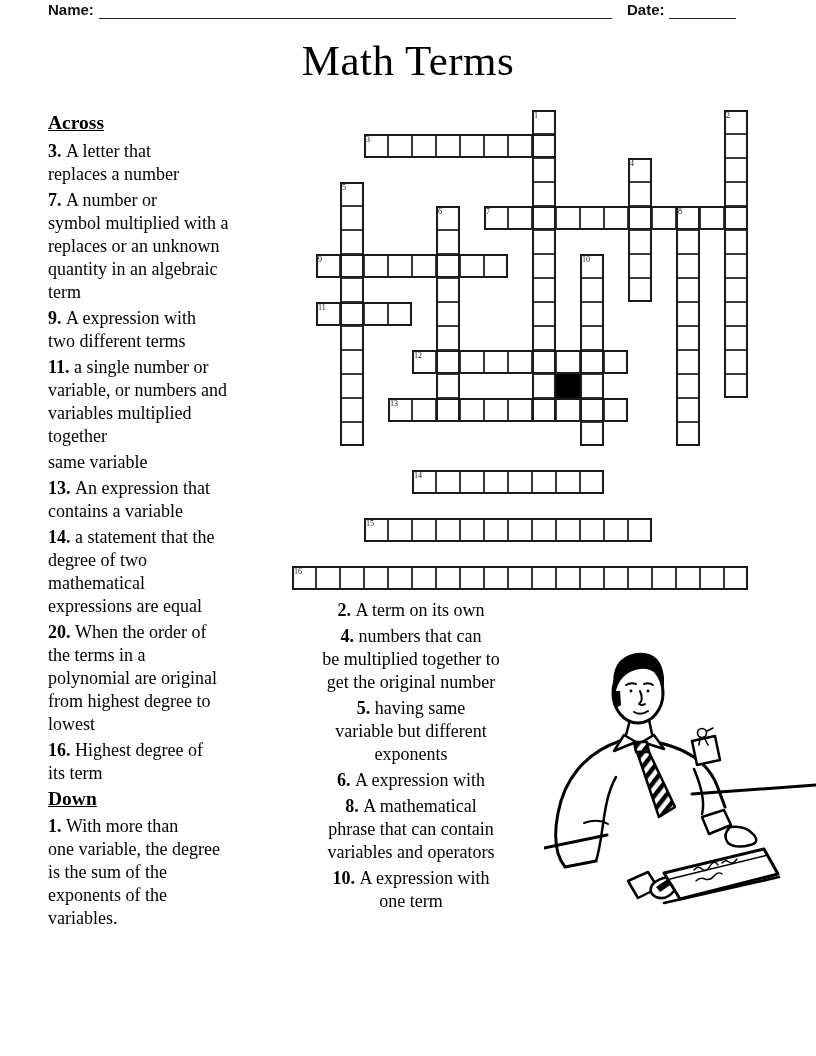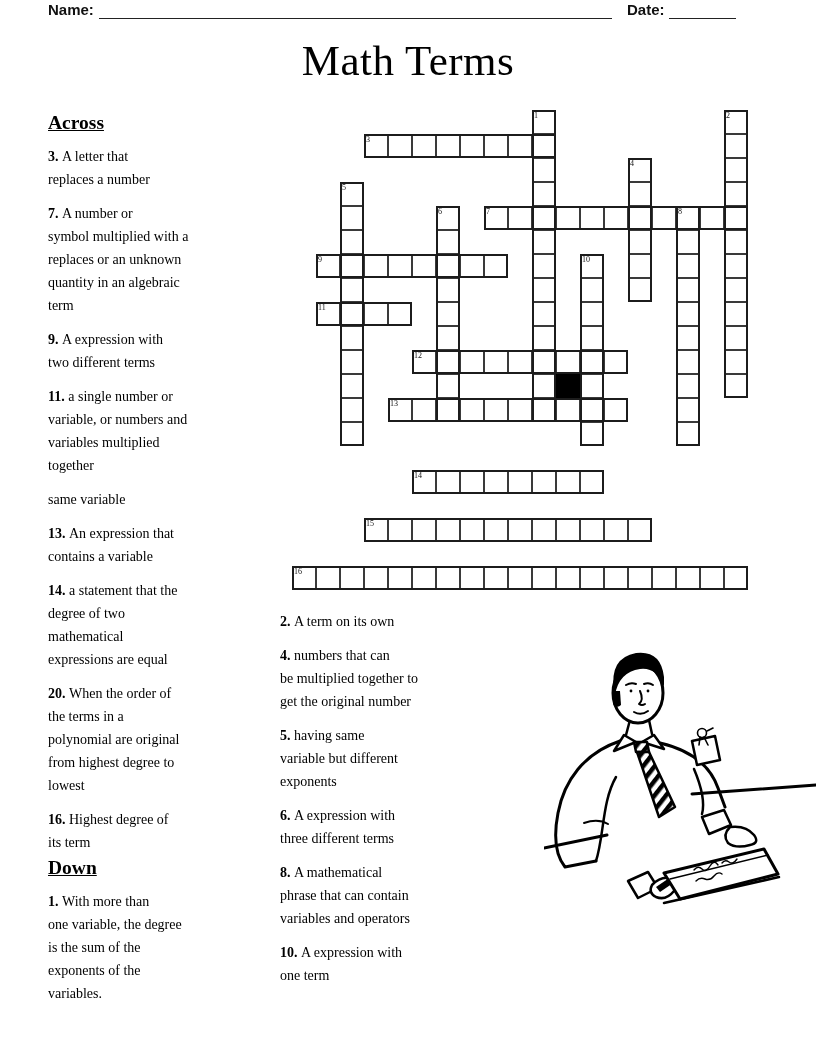--- a/index.html
+++ b/index.html
@@ -32,27 +32,27 @@
     position:absolute;box-sizing:border-box;border:2px solid #1c1c1c;
     pointer-events:none;background:transparent;
   }
   .cellnum{
     position:absolute;top:0;left:1px;font-size:8px;line-height:9px;
     font-family:"Liberation Serif",serif;color:#111;
   }
   
   .clue-col{position:absolute;}
   #left-clues{left:48px;top:112px;width:243px;}
-  #mid-clues{left:280px;top:599px;width:240px;}
+  #mid-clues{left:291px;top:599px;width:240px;text-align:center;}
   .section-header{
     font-size:19.5px;font-weight:bold;text-decoration:underline;
     margin:0 0 6px 0;
   }
   .section-header.down{margin-top:1px;margin-bottom:5px;}
-  .clue{margin:11px 0 3px 0;font-size:14px;line-height:23px;}
+  .clue{margin:0 0 3px 0;font-size:18px;line-height:23px;}
   .clue .clue-num{font-weight:bold;}
   
   #figure{position:absolute;left:544px;top:641px;width:272px;height:295px;}
 </style>
 </head>
 <body>
 
 <span class="hdr-label" style="left:48px">Name:</span>
 <span class="writein-line" style="left:99px;width:513px"></span>
 <span class="hdr-label" style="left:627px">Date:</span>
@@ -327,21 +327,20 @@
         <div class="cl-line">be multiplied together to</div>
         <div class="cl-line">get the original number</div>
       </div>
       <div class="clue">
         <div class="cl-line"><span class="clue-num">5. </span>having same</div>
         <div class="cl-line">variable but different</div>
         <div class="cl-line">exponents</div>
       </div>
       <div class="clue">
         <div class="cl-line"><span class="clue-num">6. </span>A expression with</div>
-        <div class="cl-line">three different terms</div>
       </div>
       <div class="clue">
         <div class="cl-line"><span class="clue-num">8. </span>A mathematical</div>
         <div class="cl-line">phrase that can contain</div>
         <div class="cl-line">variables and operators</div>
       </div>
       <div class="clue">
         <div class="cl-line"><span class="clue-num">10. </span>A expression with</div>
         <div class="cl-line">one term</div>
       </div>

